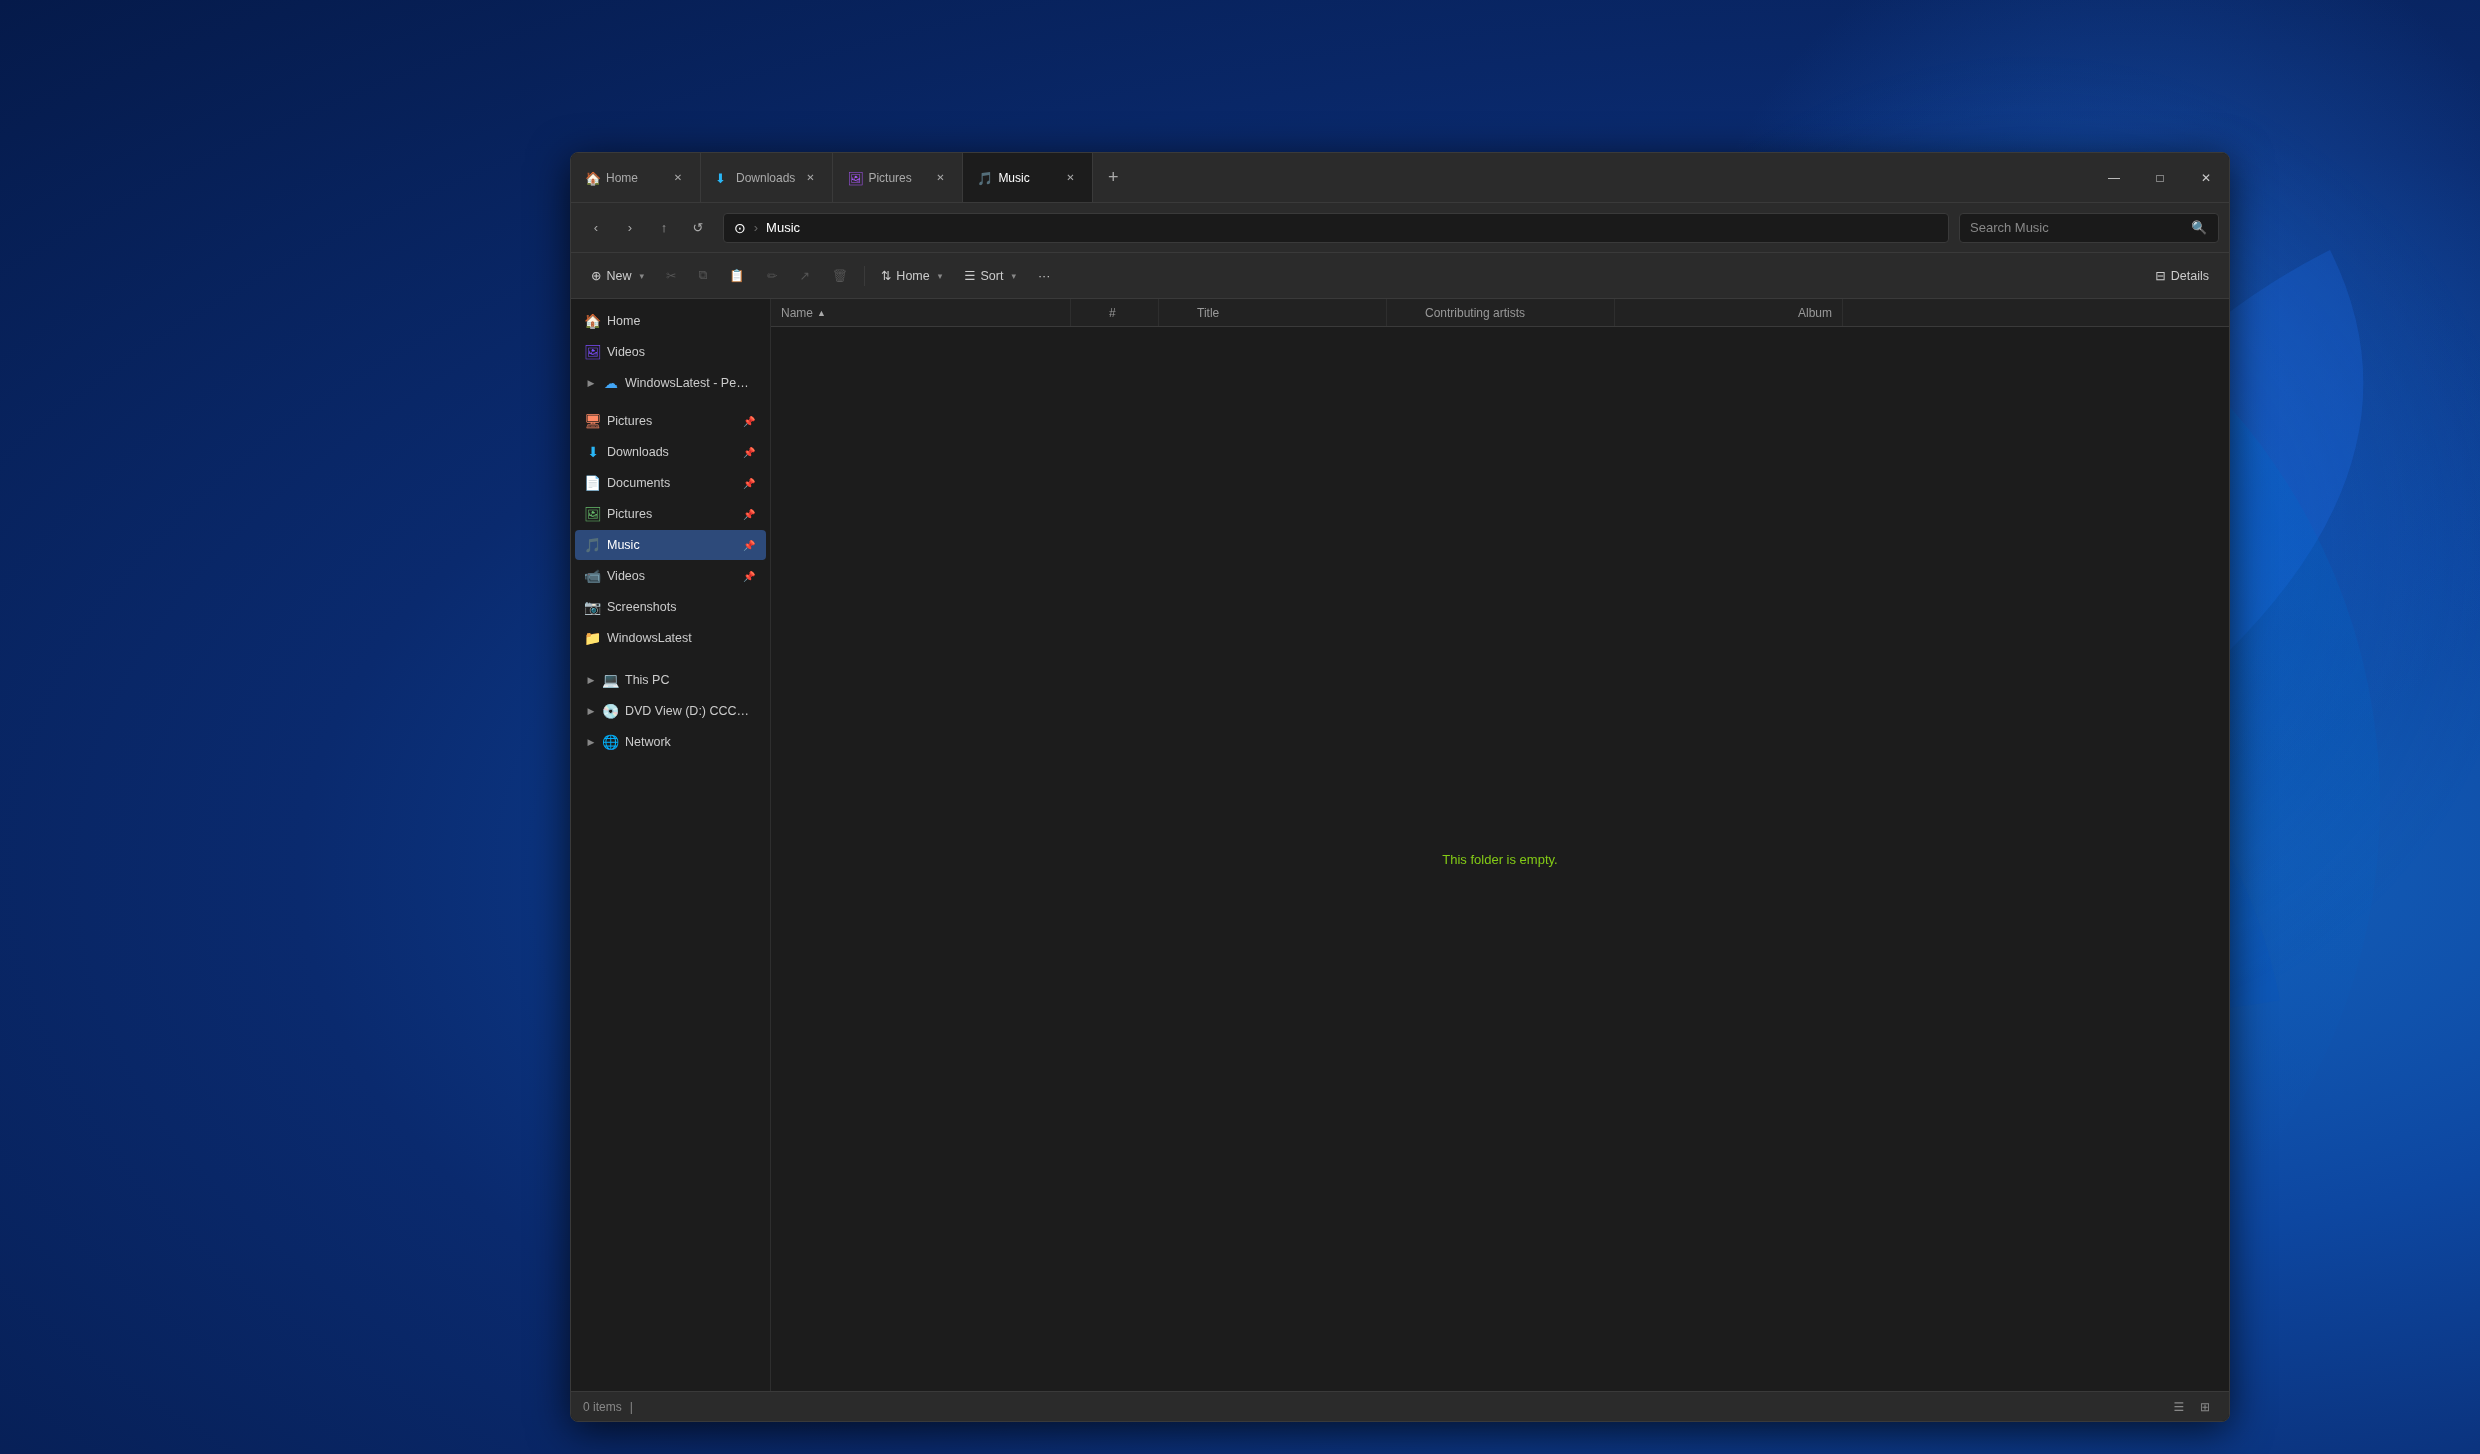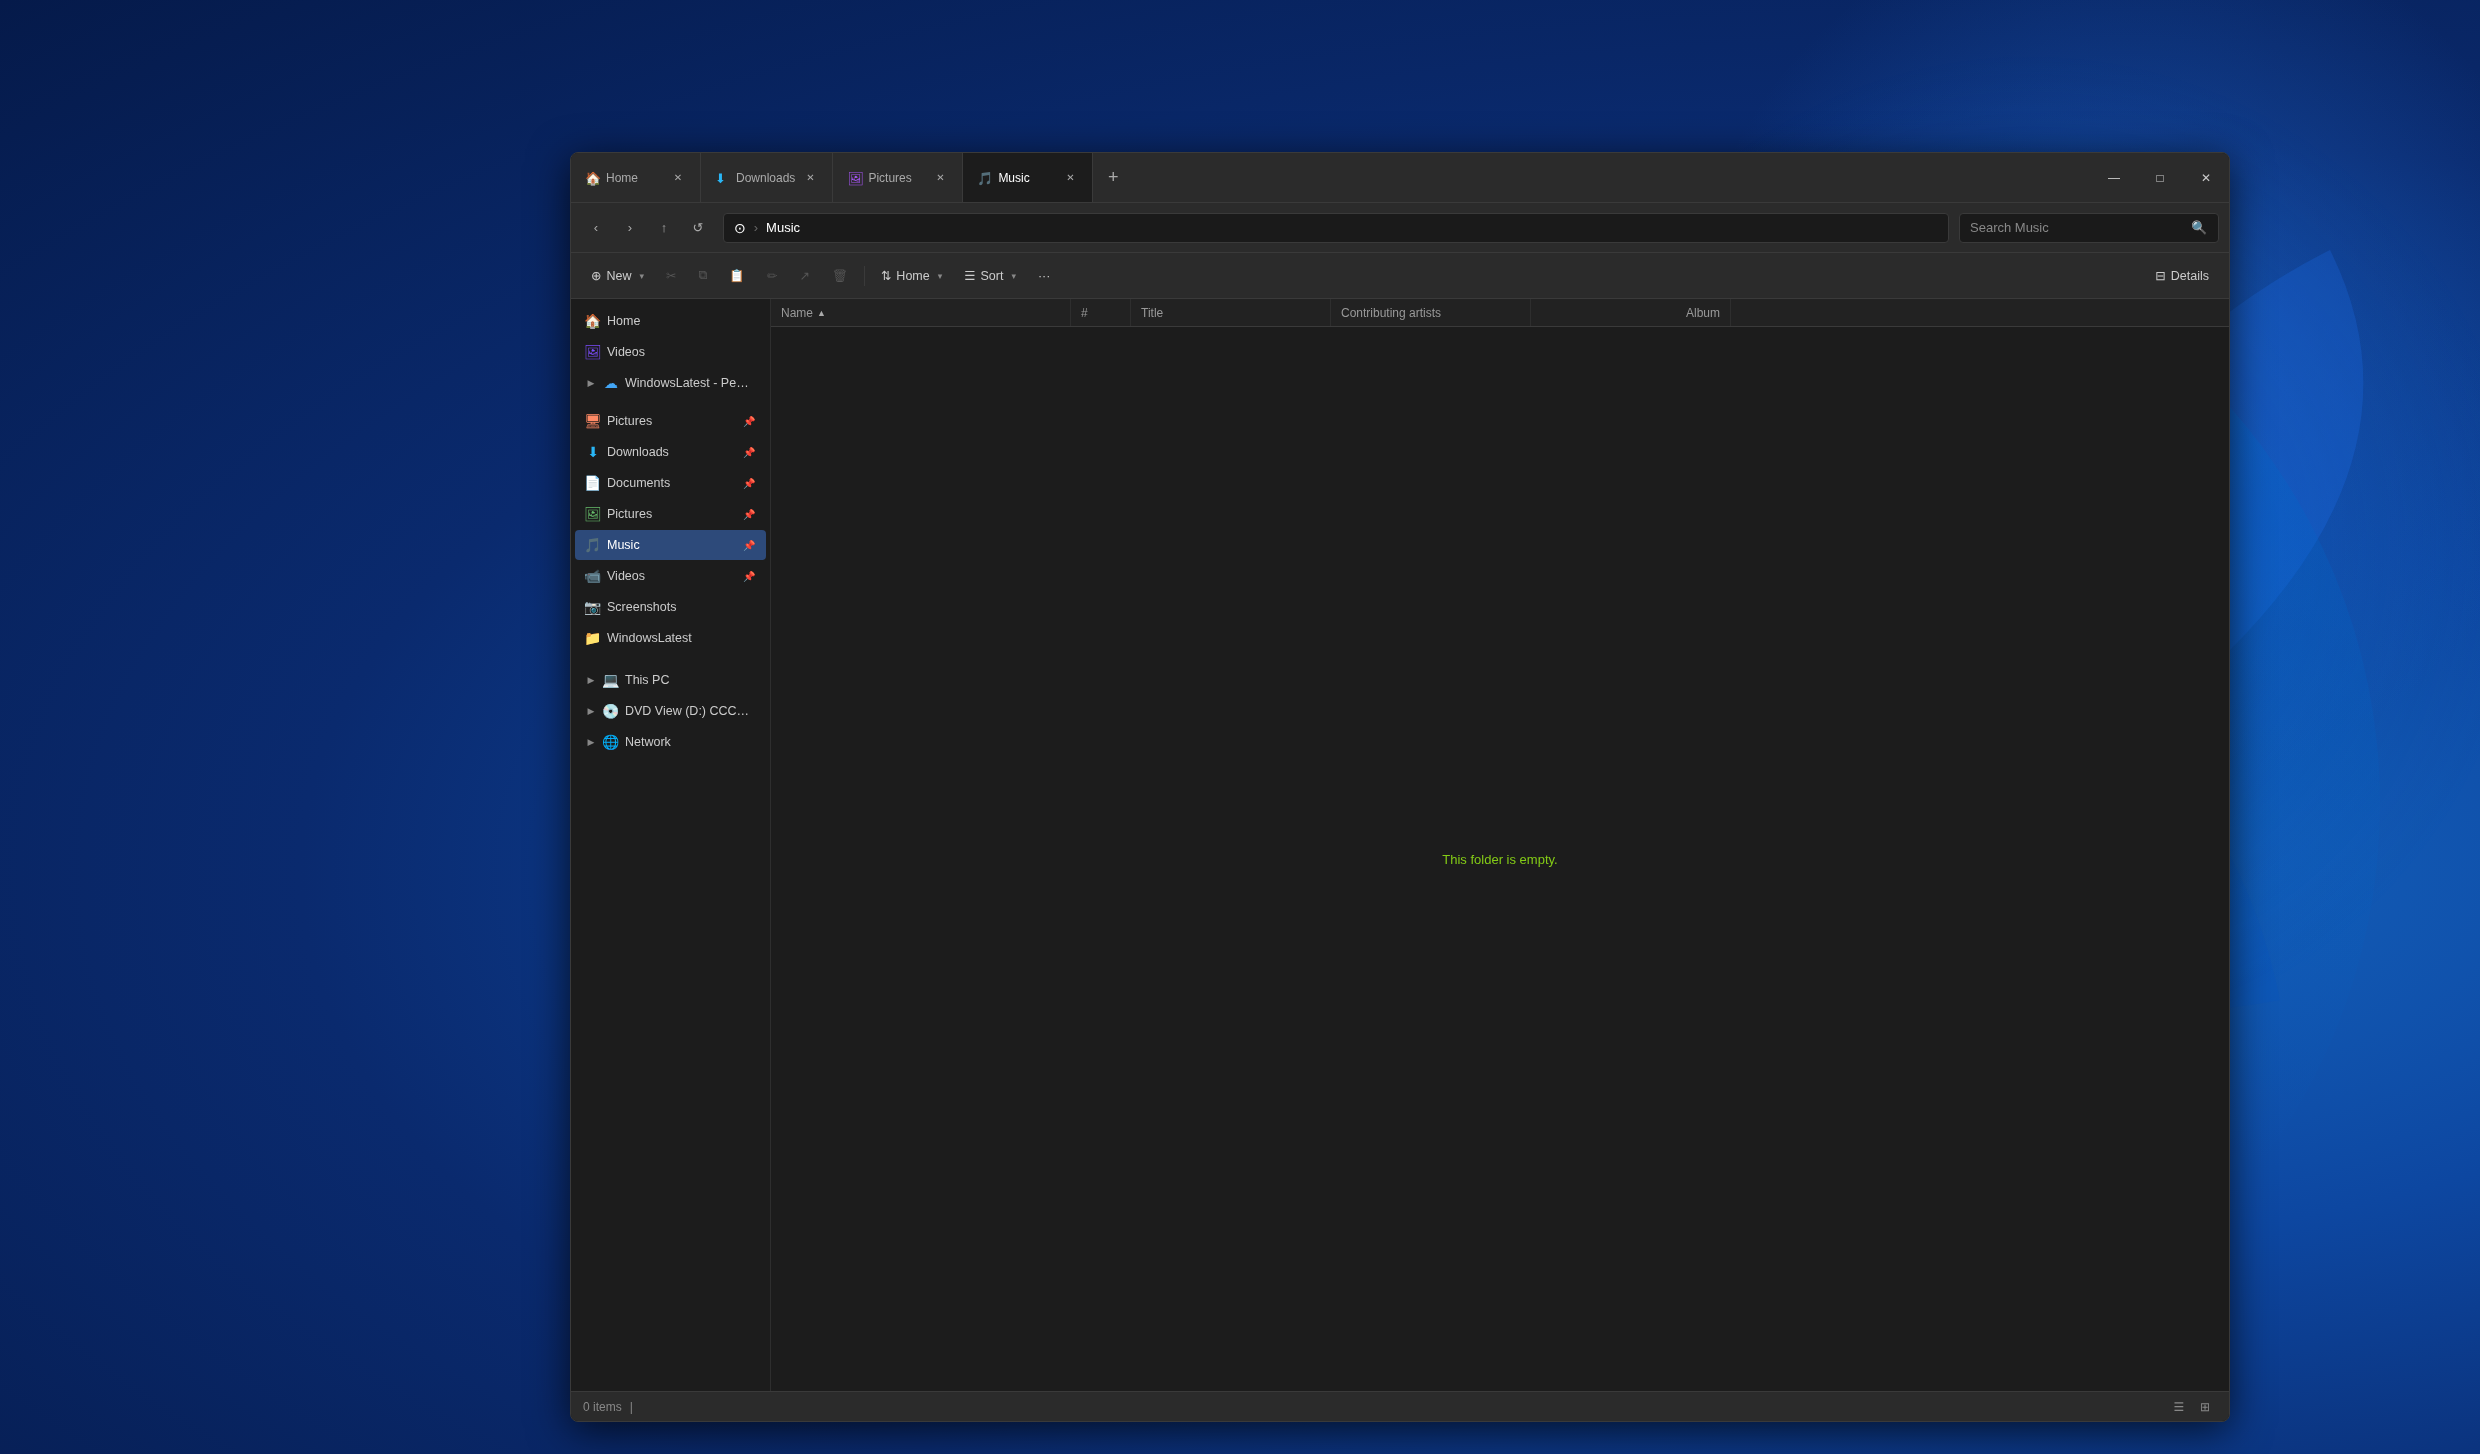--- a/index.html
+++ b/index.html
@@ -319,20 +319,21 @@
     }
 
     
     .col-headers {
       height: 28px;
       display: flex;
       align-items: center;
       border-bottom: 1px solid #3a3a3a;
       flex-shrink: 0;
       background: #222;
+      gap: 28px;
     }
     .col-header {
       padding: 0 10px;
       font-size: 12px;
       color: #999;
       height: 100%;
       display: flex;
       align-items: center;
       border-right: 1px solid #2e2e2e;
       cursor: pointer;

